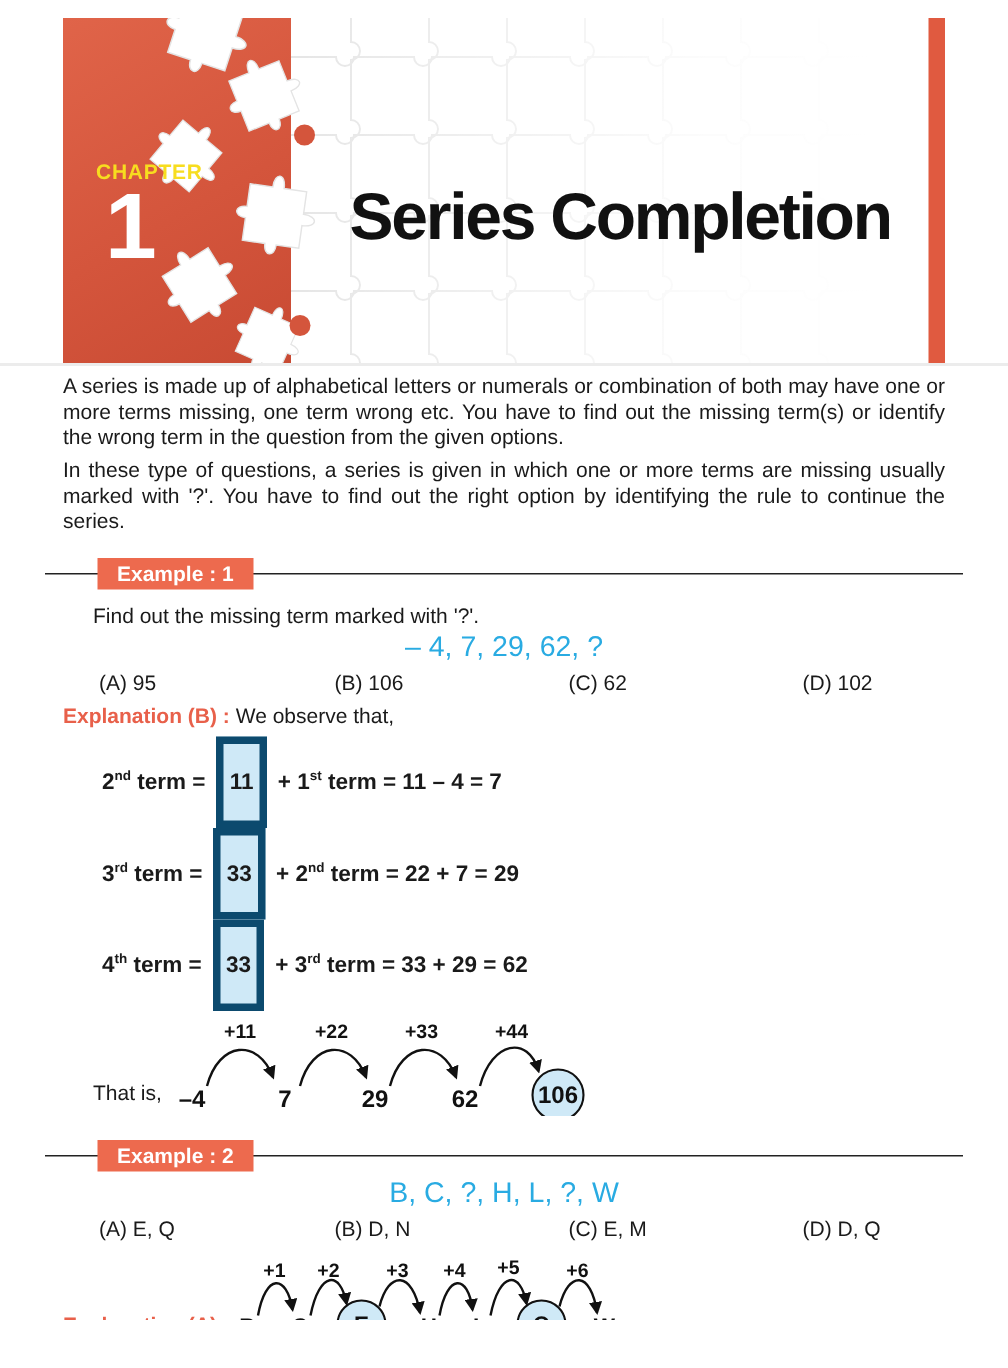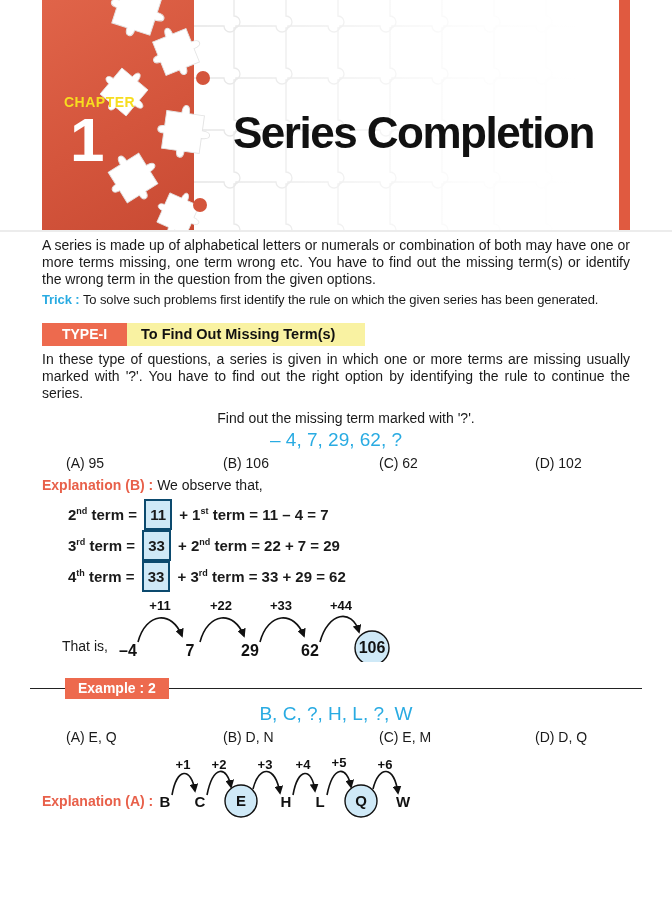--- a/index.html
+++ b/index.html
@@ -1,18 +1,18 @@
 <!DOCTYPE html>
 <html><head>
 <meta charset="utf-8">
 <style>
   * { margin:0; padding:0; box-sizing:border-box; }
   html,body { background:#ffffff; }
   body { font-family:"Liberation Sans", sans-serif; color:#1a1a1a; }
-  .page { position:relative; width:672px; height:868px; margin:0 auto; background:#fff; overflow:hidden; }
+  .page { position:relative; width:672px; height:868px; margin:12px auto; background:#fff; overflow:hidden; }
 
   
   .chapter-header { position:relative; width:672px; height:232px; background:#fff; border-bottom:2px solid #ececec; overflow:hidden; }
   .pattern-svg { position:absolute; left:0; top:0; }
   .orange-block { position:absolute; left:42px; top:0; width:152px; height:232px;
                   background:linear-gradient(150deg,#e06449 0%, #d4553c 55%, #c84a33 100%); }
   .pieces-svg { position:absolute; left:0; top:0; }
   .chapter-label { position:absolute; left:64px; top:94px; color:#f7dd1f; font-weight:bold; font-size:14px; letter-spacing:0.5px; }
   .chapter-number { position:absolute; left:70px; top:104px; color:#ffffff; font-weight:bold; font-size:62px; }
   .chapter-title { position:absolute; left:233px; top:108px; color:#111; font-weight:900; font-size:44px; letter-spacing:-1.5px; white-space:nowrap;text-align:center; }
@@ -26,30 +26,30 @@
   .trick-label { color:#29abe2; font-weight:bold; }
 
   .type-row { margin-top:15px; display:flex; }
   .type-badge { background:#ed6a4e; color:#fff; font-weight:bold; font-size:14px; width:85px; text-align:center; padding:3px 0 4px; }
   .type-title { background:#f9f2a2; color:#111; font-weight:bold; font-size:14.5px; padding:3px 0 4px 14px; width:238px; }
 
   .ex-rule { position:relative; height:22px; margin:16px -12px 0 -12px; }
   .rule-line { position:absolute; left:0; right:0; top:10px; height:0; border-top:1.5px solid #222; }
   .example-badge { position:absolute; left:35px; top:0; background:#ed6a4e; color:#fff; font-weight:bold; font-size:14px; padding:2px 13px 3px; }
 
-  .question { margin-top:8px; padding-left:20px; font-size:14px;text-align:center; }
+  .question { margin-top:8px; padding-left:20px; font-size:14px; }
   .series-line { margin-top:3px; text-align:center; color:#29abe2; font-size:19px; }
   .options { margin-top:4px; padding-left:24px; display:grid; grid-template-columns:140px 139px 139px 1fr; font-size:14px;gap:17px; }
   .explanation-line { margin-top:6px; font-size:14px; }
   .exp-label { color:#e8604a; font-weight:bold; }
 
   .equations { margin-top:6px; padding-left:26px; }
   .eq { font-weight:bold; font-size:15px; line-height:25px; }
   .eq sup { font-size:9px; font-weight:bold;text-align:right; }
-  .eq-box { display:inline-block; background:#cfe9f7; border:2px solid #0c4a6e; padding:4px 4px; margin:0 3px; line-height:19px; }
+  .eq-box { display:inline-block; background:#cfe9f7; border:5px solid #0c4a6e; padding:16px 4px; margin:0 3px; line-height:19px; }
 
   .thatis-row { margin-top:4px; padding-left:20px; display:flex; align-items:flex-end; }
   .thatis-text { font-size:14px; padding-bottom:8px; }
   .exp2-row { margin-top:12px; display:flex; align-items:flex-end; }
   .exp2-label { padding-bottom:12px; font-size:14px; }
 
   svg text.num { font-family:"Liberation Sans",sans-serif; font-weight:bold; font-size:16px; fill:#111; }
   svg text.delta { font-family:"Liberation Sans",sans-serif; font-weight:bold; font-size:13px; fill:#111; }
   svg text.letter { font-family:"Liberation Sans",sans-serif; font-weight:bold; font-size:15px; fill:#111; }
   svg .arc { fill:none; stroke:#111; stroke-width:1.6; }
@@ -99,28 +99,27 @@
 
     <span class="chapter-label">CHAPTER</span>
     <div class="chapter-number">1</div>
     <h1 class="chapter-title">Series Completion</h1>
     <div class="right-strip"></div>
   </header>
 
   <main class="content">
 
     <p class="body-par">A series is made up of alphabetical letters or numerals or combination of both may have one or more terms missing, one term wrong etc. You have to find out the missing term(s) or identify the wrong term in the question from the given options.</p>
-    <p class="trick-line"><span class="trick-label">Trick :</span> <span>To solve such problems first identify the rule on which the given series has been generated.</span></p>
-
-    <div class="type-row">
-      <span class="type-badge">TYPE-I</span>
-      <span class="type-title">To Find Out Missing Term(s)</span>
-    </div>
+
     <p class="body-par">In these type of questions, a series is given in which one or more terms are missing usually marked with '?'. You have to find out the right option by identifying the rule to continue the series.</p>
 
+    <div class="ex-rule">
+      <div class="rule-line"></div>
+      <span class="example-badge">Example : 1</span>
+    </div>
 
     <p class="question">Find out the missing term marked with '?'.</p>
     <div class="series-line">– 4, 7, 29, 62, ?</div>
 
     <div class="options">
       <div><span>(A)</span> <span>95</span></div>
       <div><span>(B)</span> <span>106</span></div>
       <div><span>(C)</span> <span>62</span></div>
       <div><span>(D)</span> <span>102</span></div>
     </div>

